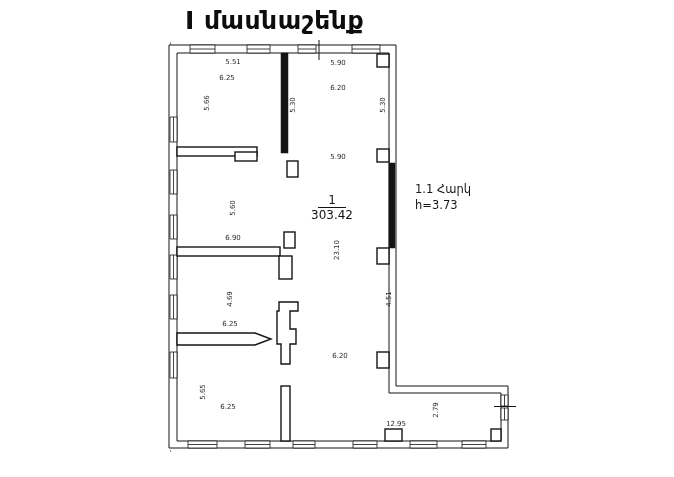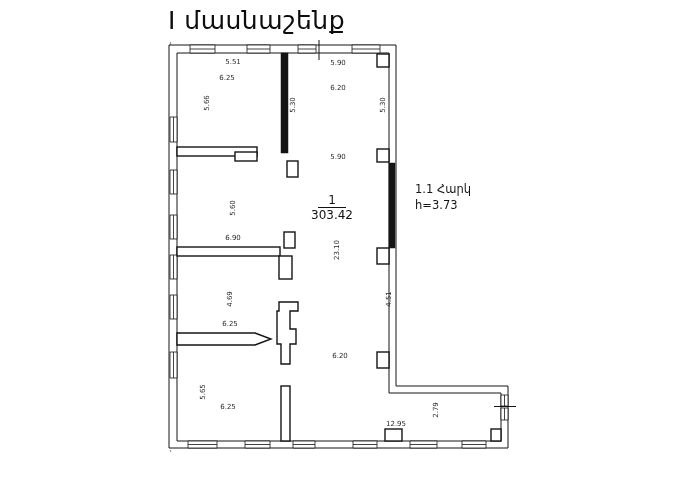--- a/index.html
+++ b/index.html
@@ -1,22 +1,22 @@
 <!DOCTYPE html>
 <html><head>
 <meta charset="utf-8">
 <style>
   html,body { margin:0; padding:0; background:#ffffff; }
   .stage {
     position:relative; width:674px; height:477px; background:#ffffff;
     font-family:"DejaVu Sans","Liberation Sans",sans-serif; overflow:hidden;
   }
   .plan-title {
-    position:absolute; left:168px; top:6px;
-    font-size:25px; font-weight:normal; color:#0d0d0d; letter-spacing:0.5px;
+    position:absolute; left:185px; top:6px;
+    font-size:25px; font-weight:bold; color:#0d0d0d; letter-spacing:0.5px;
     white-space:nowrap;
   }
   svg { position:absolute; left:0; top:0; }
   .wall   { fill:#ffffff; stroke:#141414; stroke-width:1; }
   .solidwall { fill:#141414; stroke:#141414; stroke-width:0.5; }
   .hollow { fill:#ffffff; stroke:#141414; stroke-width:1.4; }
   .winline{ fill:none; stroke:#141414; stroke-width:0.8; }
   .winbox { fill:#ffffff; stroke:#141414; stroke-width:0.8; }
   .tick   { stroke:#141414; stroke-width:1; }
   .axis   { stroke:#9a9a9a; stroke-width:1.2; stroke-dasharray:7 5; fill:none; }

